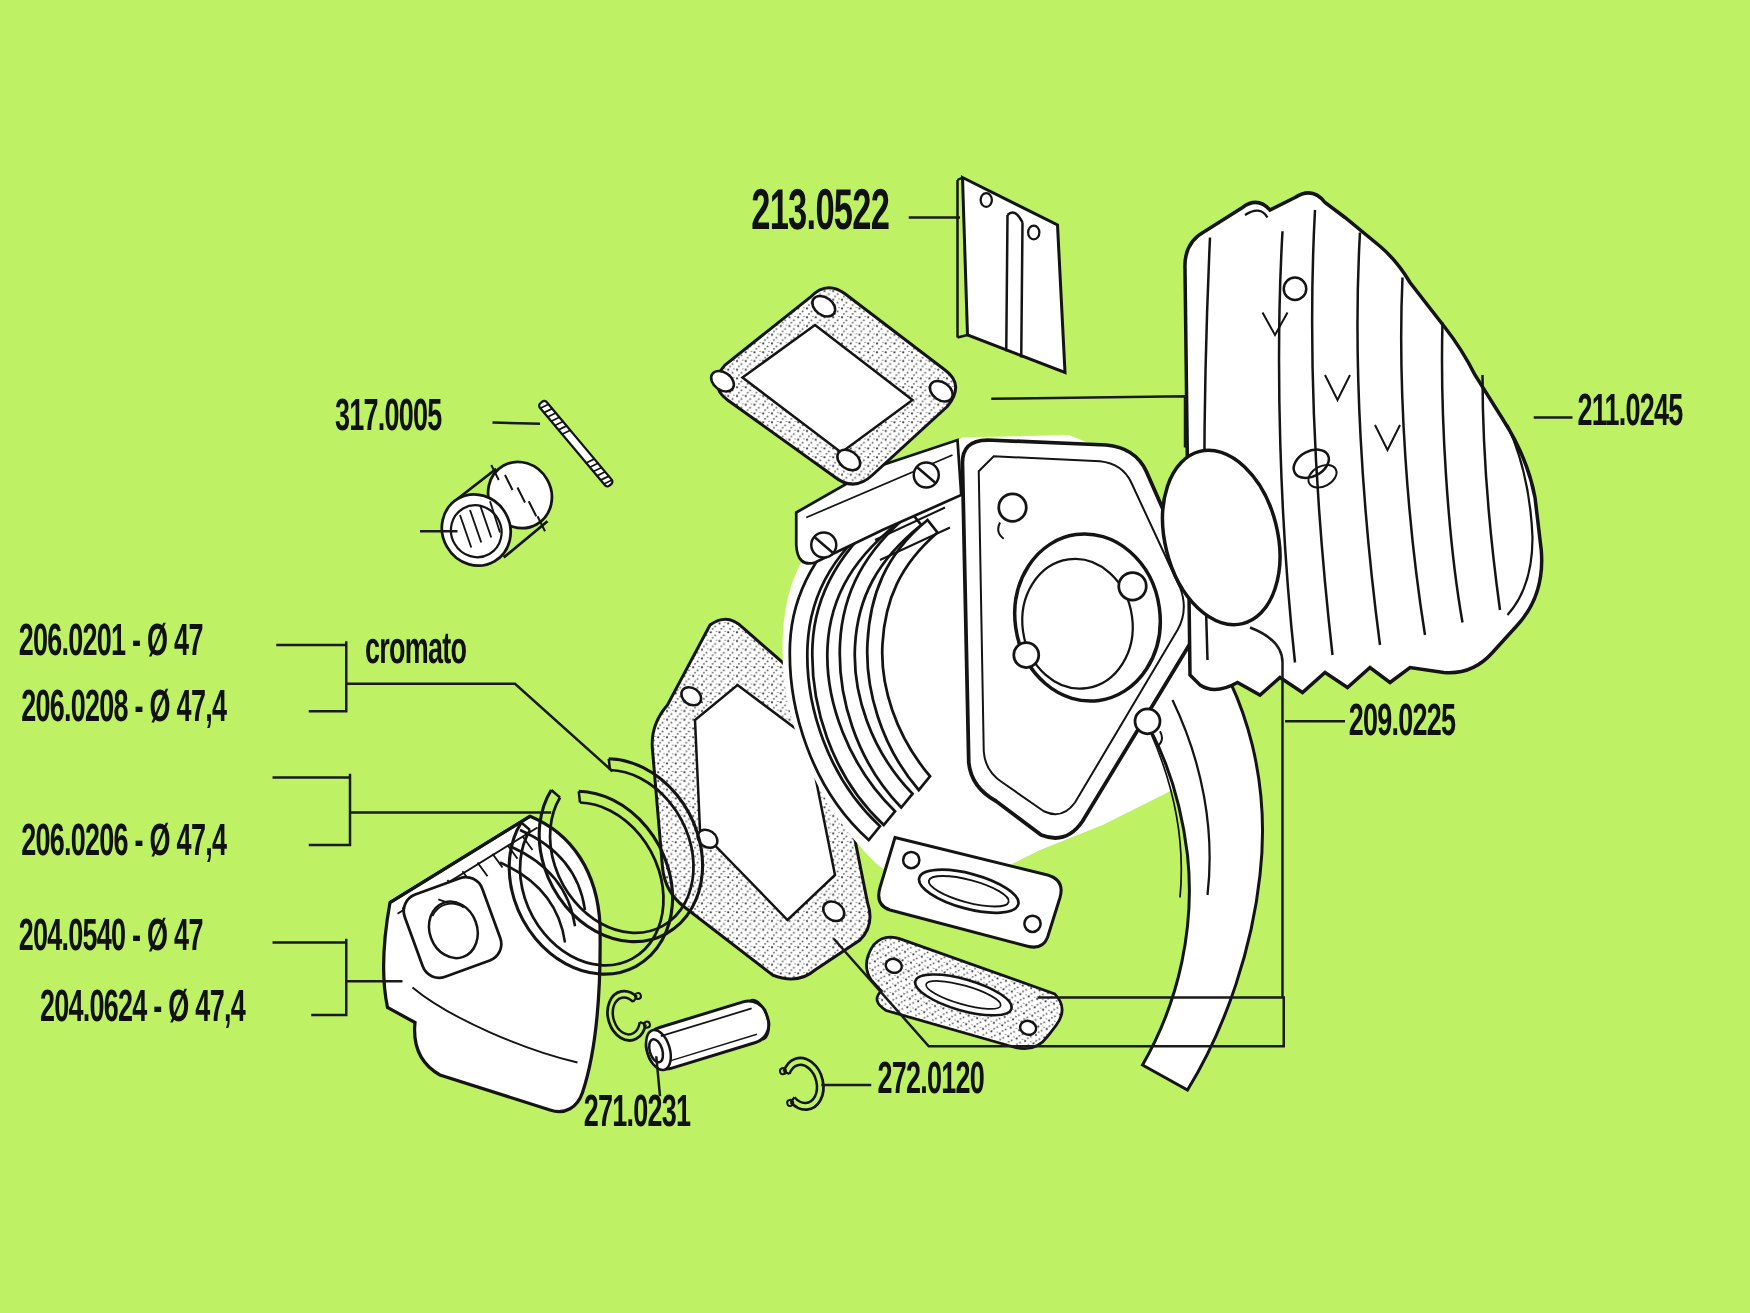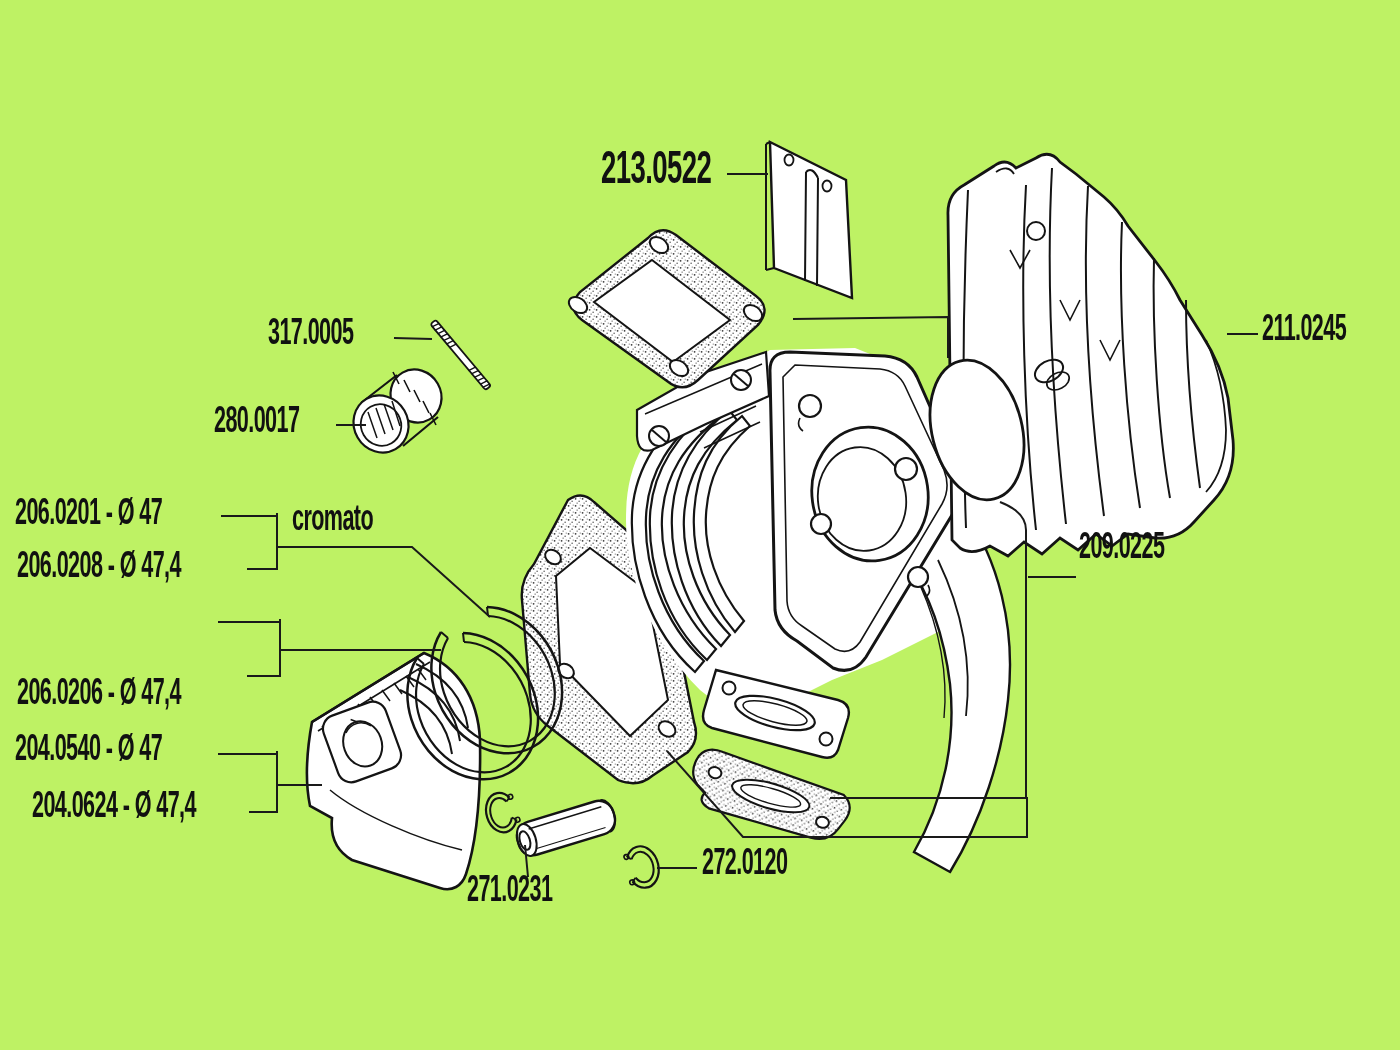--- a/index.html
+++ b/index.html
@@ -209,24 +209,23 @@
     <path d="M657,868 L697,868"></path>
     <path d="M525,845 L528,877"></path>
     <path d="M221,516 L277,516 M247,569 L277,569 M277,513 L277,570 M277,547 L412,547 L490,617"></path>
     <path d="M218,622 L280,622 M247,676 L280,676 M280,619 L280,677 M280,650 L441,650"></path>
     <path d="M218,754 L277,754 M249,812 L277,812 M277,751 L277,813 M277,785 L322,785"></path>
   </g>
 </svg>
 
   <div class="plabel" style="left:601px;top:144px;"><span class="cond">213.0522</span></div>
   <div class="plabel small" style="left:268px;top:314px;"><span class="cond">317.0005</span></div>
-  <div class="plabel small" style="left:214px;top:402px;"><span class="cond">280.0017</span></div>
   <div class="plabel small" style="left:1262px;top:310px;"><span class="cond">211.0245</span></div>
-  <div class="plabel small" style="left:1079px;top:528px;"><span class="cond">209.0225</span></div>
+  <div class="plabel small" style="left:1079px;top:558px;"><span class="cond">209.0225</span></div>
   <div class="plabel small" style="left:702px;top:844px;"><span class="cond">272.0120</span></div>
   <div class="plabel small" style="left:467px;top:871px;"><span class="cond">271.0231</span></div>
   <div class="plabel small" style="left:15px;top:494px;"><span class="cond">206.0201 - Ø 47</span></div>
   <div class="plabel small" style="left:17px;top:547px;"><span class="cond">206.0208 - Ø 47,4</span></div>
   <div class="plabel small" style="left:292px;top:500px;"><span class="cond">cromato</span></div>
-  <div class="plabel small" style="left:17px;top:654px;margin-top:20px;"><span class="cond">206.0206 - Ø 47,4</span></div>
+  <div class="plabel small" style="left:17px;top:654px;"><span class="cond">206.0206 - Ø 47,4</span></div>
   <div class="plabel small" style="left:15px;top:730px;"><span class="cond">204.0540 - Ø 47</span></div>
   <div class="plabel small" style="left:32px;top:787px;"><span class="cond">204.0624 - Ø 47,4</span></div>
 </div>
 
 </body></html>

